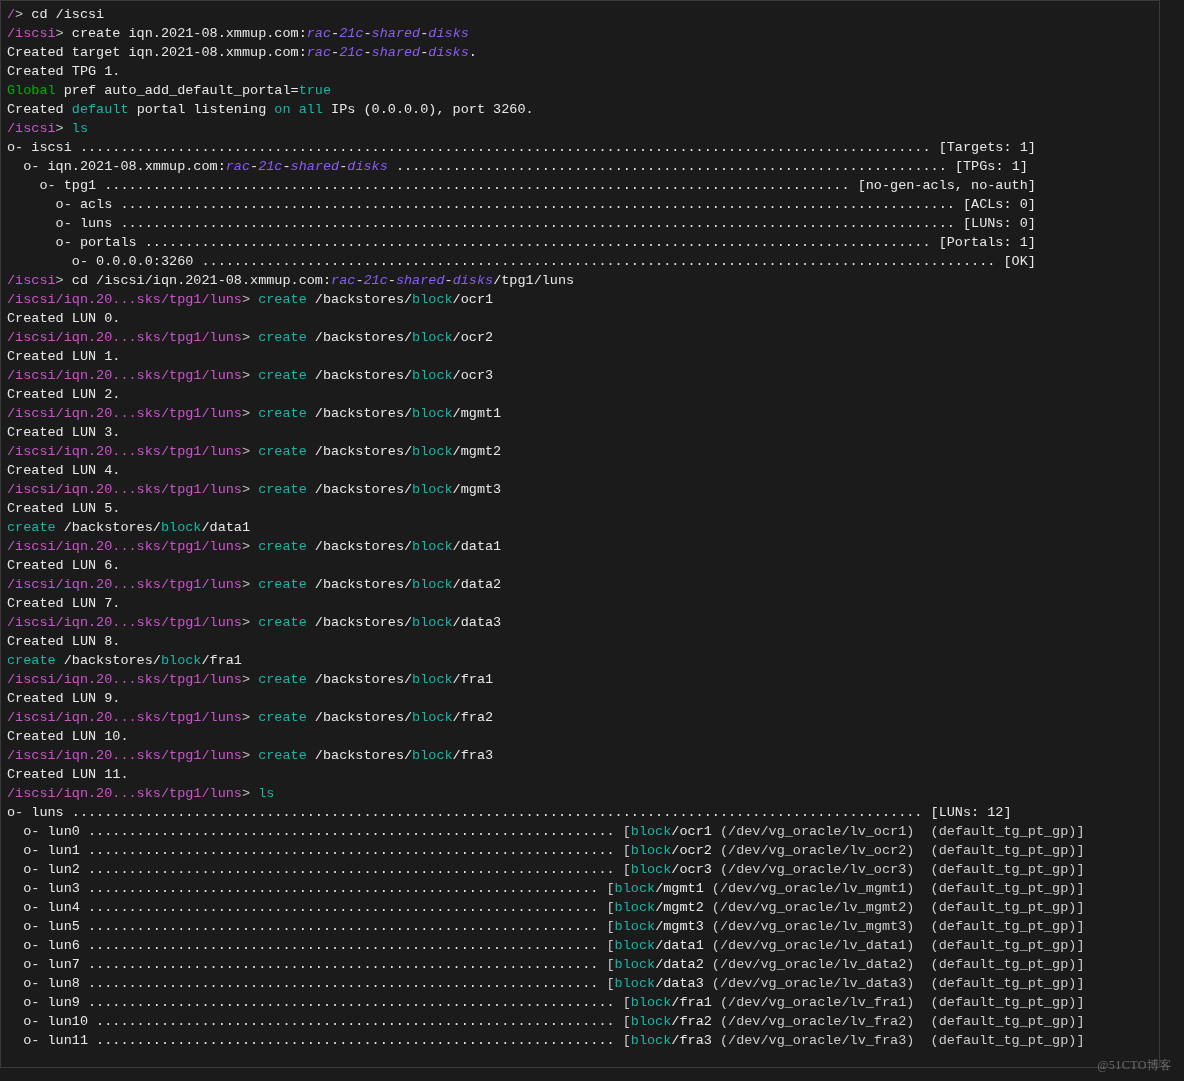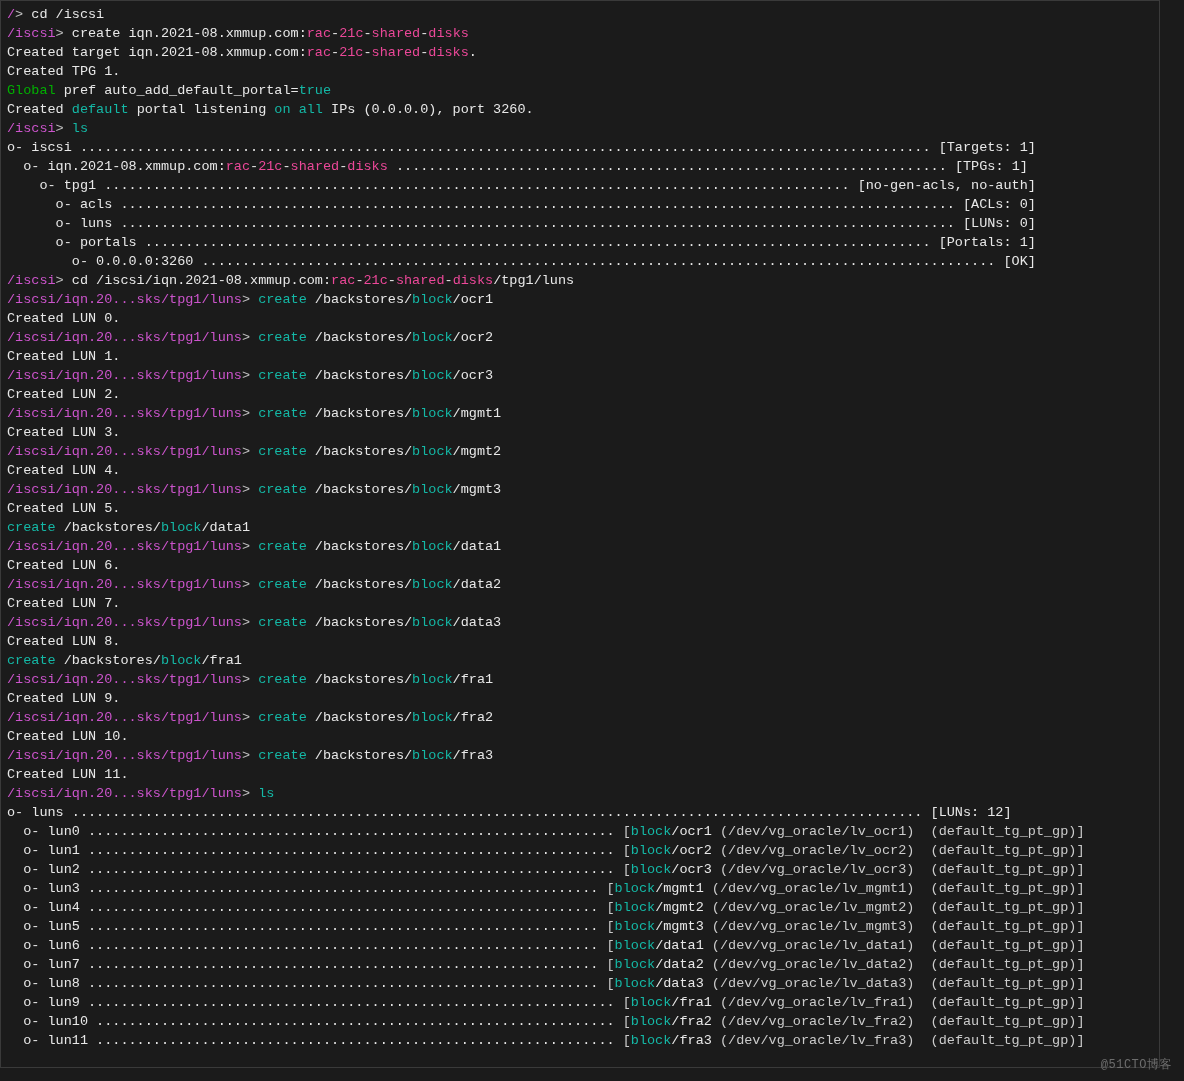--- a/index.html
+++ b/index.html
@@ -19,29 +19,29 @@
     border:1px solid #3a3a3a;
     width:1160px;
     box-sizing:border-box;
     height:1068px;
   }
   .line { white-space:pre; }
   .c-white  { color:#e8e8e8; }
   .c-gray   { color:#bfbfbf; }
   .c-yellow { color:#14b8a6; }
   .c-cyan   { color:#14b8a6; }
-  .c-red    { color:#ec4899; }
+  .c-red    { color:#8b5cf6;font-style:italic; }
   .c-green  { color:#00b000;font-family:Liberation Mono, monospace; }
   .c-fuchsia{ color:#cc54cc; }
   .watermark {
     position:fixed;
     right:12px;
     bottom:6px;
     color:#6d6d6d;
-    font-family:Liberation Mono, monospace;
+    font-family:Liberation Serif, serif;
     font-size:12px;
     letter-spacing:0.5px;
   }
 </style>
 </head>
 <body>
 
 <div class="term" id="term"><div class="line"><span class="c-fuchsia">/</span><span class="c-gray">&gt; </span><span class="c-white">cd /iscsi</span></div><div class="line"><span class="c-fuchsia">/iscsi</span><span class="c-gray">&gt; </span><span class="c-white">create iqn.2021-08.xmmup.com:</span><span class="c-red">rac</span><span class="c-white">-</span><span class="c-red">21c</span><span class="c-white">-</span><span class="c-red">shared</span><span class="c-white">-</span><span class="c-red">disks</span></div><div class="line"><span class="c-white">Created target iqn.2021-08.xmmup.com:</span><span class="c-red">rac</span><span class="c-white">-</span><span class="c-red">21c</span><span class="c-white">-</span><span class="c-red">shared</span><span class="c-white">-</span><span class="c-red">disks</span><span class="c-white">.</span></div><div class="line"><span class="c-white">Created TPG 1.</span></div><div class="line"><span class="c-green">Global</span><span class="c-white"> pref auto_add_default_portal=</span><span class="c-cyan">true</span></div><div class="line"><span class="c-white">Created </span><span class="c-yellow">default</span><span class="c-white"> portal listening </span><span class="c-cyan">on all</span><span class="c-white"> IPs (0.0.0.0), port 3260.</span></div><div class="line"><span class="c-fuchsia">/iscsi</span><span class="c-gray">&gt; </span><span class="c-yellow">ls</span></div><div class="line"><span class="c-white">o- iscsi ......................................................................................................... [Targets: 1]</span></div><div class="line"><span class="c-white">  o- iqn.2021-08.xmmup.com:</span><span class="c-red">rac</span><span class="c-white">-</span><span class="c-red">21c</span><span class="c-white">-</span><span class="c-red">shared</span><span class="c-white">-</span><span class="c-red">disks</span><span class="c-white"> .................................................................... [TPGs: 1]</span></div><div class="line"><span class="c-white">    o- tpg1 ............................................................................................ [no-gen-acls, no-auth]</span></div><div class="line"><span class="c-white">      o- acls ....................................................................................................... [ACLs: 0]</span></div><div class="line"><span class="c-white">      o- luns ....................................................................................................... [LUNs: 0]</span></div><div class="line"><span class="c-white">      o- portals ................................................................................................. [Portals: 1]</span></div><div class="line"><span class="c-white">        o- 0.0.0.0:3260 .................................................................................................. [OK]</span></div><div class="line"><span class="c-fuchsia">/iscsi</span><span class="c-gray">&gt; </span><span class="c-white">cd /iscsi/iqn.2021-08.xmmup.com:</span><span class="c-red">rac</span><span class="c-white">-</span><span class="c-red">21c</span><span class="c-white">-</span><span class="c-red">shared</span><span class="c-white">-</span><span class="c-red">disks</span><span class="c-white">/tpg1/luns</span></div><div class="line"><span class="c-fuchsia">/iscsi/iqn.20...sks/tpg1/luns</span><span class="c-gray">&gt; </span><span class="c-yellow">create</span><span class="c-white"> /backstores/</span><span class="c-yellow">block</span><span class="c-white">/ocr1</span></div><div class="line"><span class="c-white">Created LUN 0.</span></div><div class="line"><span class="c-fuchsia">/iscsi/iqn.20...sks/tpg1/luns</span><span class="c-gray">&gt; </span><span class="c-yellow">create</span><span class="c-white"> /backstores/</span><span class="c-yellow">block</span><span class="c-white">/ocr2</span></div><div class="line"><span class="c-white">Created LUN 1.</span></div><div class="line"><span class="c-fuchsia">/iscsi/iqn.20...sks/tpg1/luns</span><span class="c-gray">&gt; </span><span class="c-yellow">create</span><span class="c-white"> /backstores/</span><span class="c-yellow">block</span><span class="c-white">/ocr3</span></div><div class="line"><span class="c-white">Created LUN 2.</span></div><div class="line"><span class="c-fuchsia">/iscsi/iqn.20...sks/tpg1/luns</span><span class="c-gray">&gt; </span><span class="c-yellow">create</span><span class="c-white"> /backstores/</span><span class="c-yellow">block</span><span class="c-white">/mgmt1</span></div><div class="line"><span class="c-white">Created LUN 3.</span></div><div class="line"><span class="c-fuchsia">/iscsi/iqn.20...sks/tpg1/luns</span><span class="c-gray">&gt; </span><span class="c-yellow">create</span><span class="c-white"> /backstores/</span><span class="c-yellow">block</span><span class="c-white">/mgmt2</span></div><div class="line"><span class="c-white">Created LUN 4.</span></div><div class="line"><span class="c-fuchsia">/iscsi/iqn.20...sks/tpg1/luns</span><span class="c-gray">&gt; </span><span class="c-yellow">create</span><span class="c-white"> /backstores/</span><span class="c-yellow">block</span><span class="c-white">/mgmt3</span></div><div class="line"><span class="c-white">Created LUN 5.</span></div><div class="line"><span class="c-yellow">create</span><span class="c-white"> /backstores/</span><span class="c-yellow">block</span><span class="c-white">/data1</span></div><div class="line"><span class="c-fuchsia">/iscsi/iqn.20...sks/tpg1/luns</span><span class="c-gray">&gt; </span><span class="c-yellow">create</span><span class="c-white"> /backstores/</span><span class="c-yellow">block</span><span class="c-white">/data1</span></div><div class="line"><span class="c-white">Created LUN 6.</span></div><div class="line"><span class="c-fuchsia">/iscsi/iqn.20...sks/tpg1/luns</span><span class="c-gray">&gt; </span><span class="c-yellow">create</span><span class="c-white"> /backstores/</span><span class="c-yellow">block</span><span class="c-white">/data2</span></div><div class="line"><span class="c-white">Created LUN 7.</span></div><div class="line"><span class="c-fuchsia">/iscsi/iqn.20...sks/tpg1/luns</span><span class="c-gray">&gt; </span><span class="c-yellow">create</span><span class="c-white"> /backstores/</span><span class="c-yellow">block</span><span class="c-white">/data3</span></div><div class="line"><span class="c-white">Created LUN 8.</span></div><div class="line"><span class="c-yellow">create</span><span class="c-white"> /backstores/</span><span class="c-yellow">block</span><span class="c-white">/fra1</span></div><div class="line"><span class="c-fuchsia">/iscsi/iqn.20...sks/tpg1/luns</span><span class="c-gray">&gt; </span><span class="c-yellow">create</span><span class="c-white"> /backstores/</span><span class="c-yellow">block</span><span class="c-white">/fra1</span></div><div class="line"><span class="c-white">Created LUN 9.</span></div><div class="line"><span class="c-fuchsia">/iscsi/iqn.20...sks/tpg1/luns</span><span class="c-gray">&gt; </span><span class="c-yellow">create</span><span class="c-white"> /backstores/</span><span class="c-yellow">block</span><span class="c-white">/fra2</span></div><div class="line"><span class="c-white">Created LUN 10.</span></div><div class="line"><span class="c-fuchsia">/iscsi/iqn.20...sks/tpg1/luns</span><span class="c-gray">&gt; </span><span class="c-yellow">create</span><span class="c-white"> /backstores/</span><span class="c-yellow">block</span><span class="c-white">/fra3</span></div><div class="line"><span class="c-white">Created LUN 11.</span></div><div class="line"><span class="c-fuchsia">/iscsi/iqn.20...sks/tpg1/luns</span><span class="c-gray">&gt; </span><span class="c-yellow">ls</span></div><div class="line"><span class="c-white">o- luns ......................................................................................................... [LUNs: 12]</span></div><div class="line"><span class="c-white">  o- lun0 ................................................................. </span>[<span class="c-yellow">block</span><span class="c-white">/</span><span class="c-white">ocr1</span> (/dev/vg_oracle/lv_ocr1)  (default_tg_pt_gp)]</div><div class="line"><span class="c-white">  o- lun1 ................................................................. </span>[<span class="c-yellow">block</span><span class="c-white">/</span><span class="c-white">ocr2</span> (/dev/vg_oracle/lv_ocr2)  (default_tg_pt_gp)]</div><div class="line"><span class="c-white">  o- lun2 ................................................................. </span>[<span class="c-yellow">block</span><span class="c-white">/</span><span class="c-white">ocr3</span> (/dev/vg_oracle/lv_ocr3)  (default_tg_pt_gp)]</div><div class="line"><span class="c-white">  o- lun3 ............................................................... </span>[<span class="c-yellow">block</span><span class="c-white">/</span><span class="c-white">mgmt1</span> (/dev/vg_oracle/lv_mgmt1)  (default_tg_pt_gp)]</div><div class="line"><span class="c-white">  o- lun4 ............................................................... </span>[<span class="c-yellow">block</span><span class="c-white">/</span><span class="c-white">mgmt2</span> (/dev/vg_oracle/lv_mgmt2)  (default_tg_pt_gp)]</div><div class="line"><span class="c-white">  o- lun5 ............................................................... </span>[<span class="c-yellow">block</span><span class="c-white">/</span><span class="c-white">mgmt3</span> (/dev/vg_oracle/lv_mgmt3)  (default_tg_pt_gp)]</div><div class="line"><span class="c-white">  o- lun6 ............................................................... </span>[<span class="c-yellow">block</span><span class="c-white">/</span><span class="c-white">data1</span> (/dev/vg_oracle/lv_data1)  (default_tg_pt_gp)]</div><div class="line"><span class="c-white">  o- lun7 ............................................................... </span>[<span class="c-yellow">block</span><span class="c-white">/</span><span class="c-white">data2</span> (/dev/vg_oracle/lv_data2)  (default_tg_pt_gp)]</div><div class="line"><span class="c-white">  o- lun8 ............................................................... </span>[<span class="c-yellow">block</span><span class="c-white">/</span><span class="c-white">data3</span> (/dev/vg_oracle/lv_data3)  (default_tg_pt_gp)]</div><div class="line"><span class="c-white">  o- lun9 ................................................................. </span>[<span class="c-yellow">block</span><span class="c-white">/</span><span class="c-white">fra1</span> (/dev/vg_oracle/lv_fra1)  (default_tg_pt_gp)]</div><div class="line"><span class="c-white">  o- lun10 ................................................................ </span>[<span class="c-yellow">block</span><span class="c-white">/</span><span class="c-white">fra2</span> (/dev/vg_oracle/lv_fra2)  (default_tg_pt_gp)]</div><div class="line"><span class="c-white">  o- lun11 ................................................................ </span>[<span class="c-yellow">block</span><span class="c-white">/</span><span class="c-white">fra3</span> (/dev/vg_oracle/lv_fra3)  (default_tg_pt_gp)]</div></div>
 <div class="watermark">@51CTO博客</div>
 

